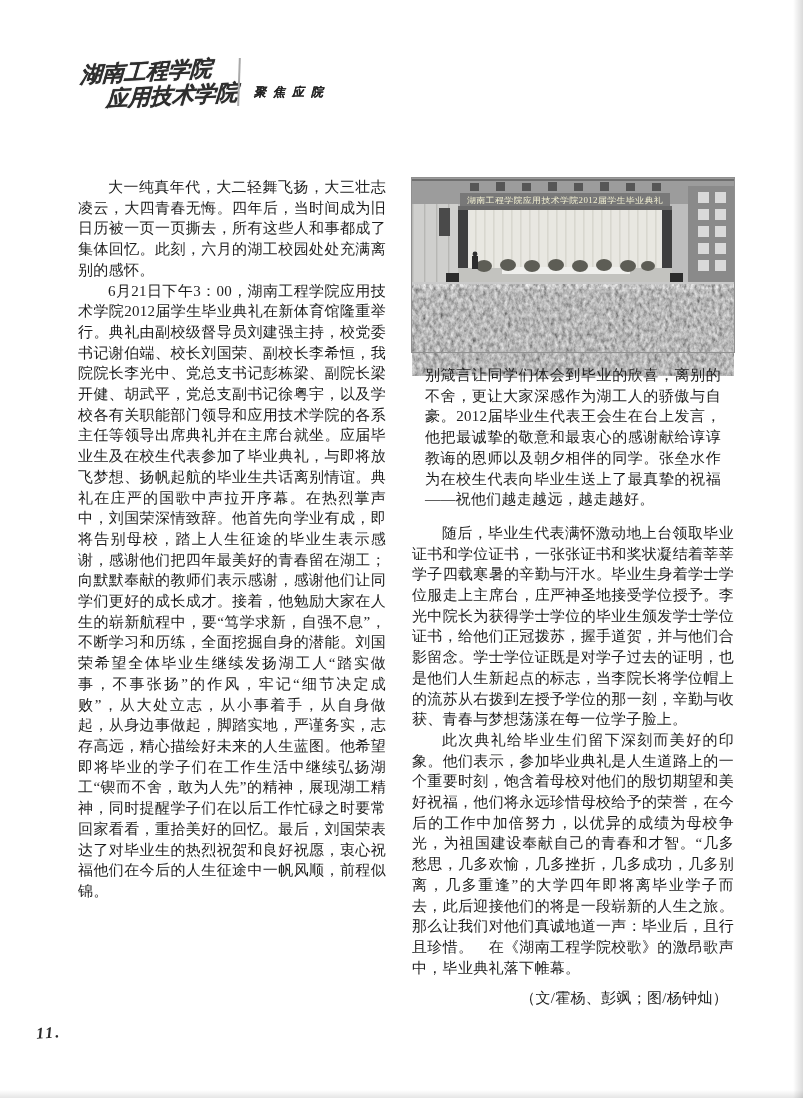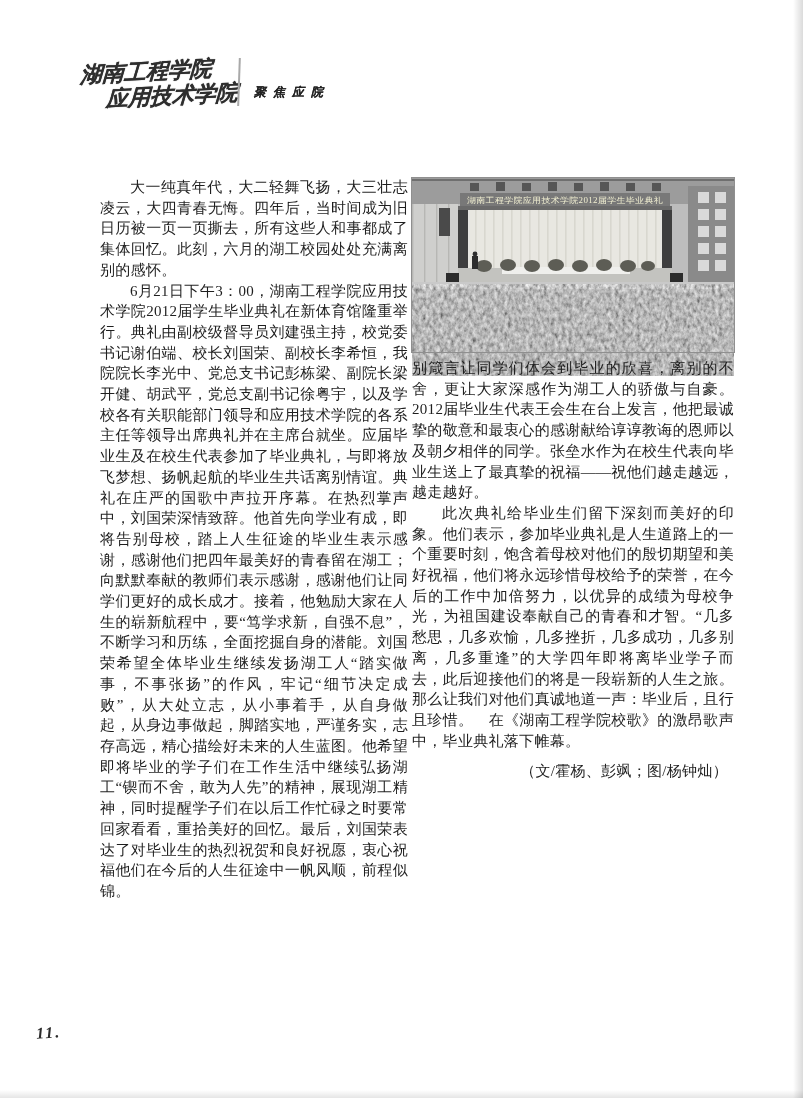--- a/index.html
+++ b/index.html
@@ -35,24 +35,24 @@
   
   .headline{position:absolute;left:78px;top:118px;width:656px;
     text-align:center;font-size:37px;line-height:46px;font-weight:900;
     font-family:"Liberation Sans","DejaVu Sans",sans-serif;
     letter-spacing:1px;color:#0d0d0d;
     -webkit-text-stroke:0.8px #0d0d0d;white-space:nowrap;}
 
   
   .col{position:absolute;top:177px;font-size:15px;line-height:20.7px;
     letter-spacing:0.3px;text-align:justify;color:#1e1e1e;}
-  .col-left{left:78px;width:308px;margin-left:22px;}
+  .col-left{left:78px;width:308px;}
   .col-right{left:412px;width:322px;}
   .para{margin:0;text-indent:2em;}
-  .para-flow{margin:0;text-indent:0;}
+  .para-flow{margin:13px;text-indent:0;}
   .byline{margin:10px 6px 0 0;text-indent:0;text-align:right;}
 
   
   .photo-fig{margin:1px 0 6px 0;width:322px;height:174px;outline:1px solid #8f8f8f;}
   .photo-fig svg{display:block;width:322px;height:198px;}
 
   .page-number{position:absolute;left:36px;top:1024px;font-size:16px;
     font-weight:bold;font-style:italic;letter-spacing:2px;color:#2b2b2b;
     transform:rotate(-4deg);}
 </style>
@@ -159,20 +159,21 @@
         <rect x="258" y="95" width="13" height="20" fill="#2c2c2c"></rect>
 
         <rect x="0" y="104" width="322" height="9" fill="#c9c9c9"></rect>
 
         <rect x="0" y="111" width="322" height="87" filter="url(#crowd)"></rect>
         <rect x="0" y="111" width="322" height="87" fill="#5c5c5c" opacity="0.12"></rect>
       </svg>
     </figure>
 
     <p class="para-flow">别箴言让同学们体会到毕业的欣喜，离别的不舍，更让大家深感作为湖工人的骄傲与自豪。2012届毕业生代表王会生在台上发言，他把最诚挚的敬意和最衷心的感谢献给谆谆教诲的恩师以及朝夕相伴的同学。张垒水作为在校生代表向毕业生送上了最真挚的祝福——祝他们越走越远，越走越好。</p>
+    <p class="para">随后，毕业生代表满怀激动地上台领取毕业证书和学位证书，一张张证书和奖状凝结着莘莘学子四载寒暑的辛勤与汗水。毕业生身着学士学位服走上主席台，庄严神圣地接受学位授予。李光中院长为获得学士学位的毕业生颁发学士学位证书，给他们正冠拨苏，握手道贺，并与他们合影留念。学士学位证既是对学子过去的证明，也是他们人生新起点的标志，当李院长将学位帽上的流苏从右拨到左授予学位的那一刻，辛勤与收获、青春与梦想荡漾在每一位学子脸上。</p>
     <p class="para">此次典礼给毕业生们留下深刻而美好的印象。他们表示，参加毕业典礼是人生道路上的一个重要时刻，饱含着母校对他们的殷切期望和美好祝福，他们将永远珍惜母校给予的荣誉，在今后的工作中加倍努力，以优异的成绩为母校争光，为祖国建设奉献自己的青春和才智。“几多愁思，几多欢愉，几多挫折，几多成功，几多别离，几多重逢”的大学四年即将离毕业学子而去，此后迎接他们的将是一段崭新的人生之旅。那么让我们对他们真诚地道一声：毕业后，且行且珍惜。　在《湖南工程学院校歌》的激昂歌声中，毕业典礼落下帷幕。</p>
     <p class="byline">（文/霍杨、彭飒；图/杨钟灿）</p>
   </div>
 
   <div class="page-number">11.</div>
 
   <div class="edge-right"></div>
   <div class="edge-bottom"></div>
 </div>
 

